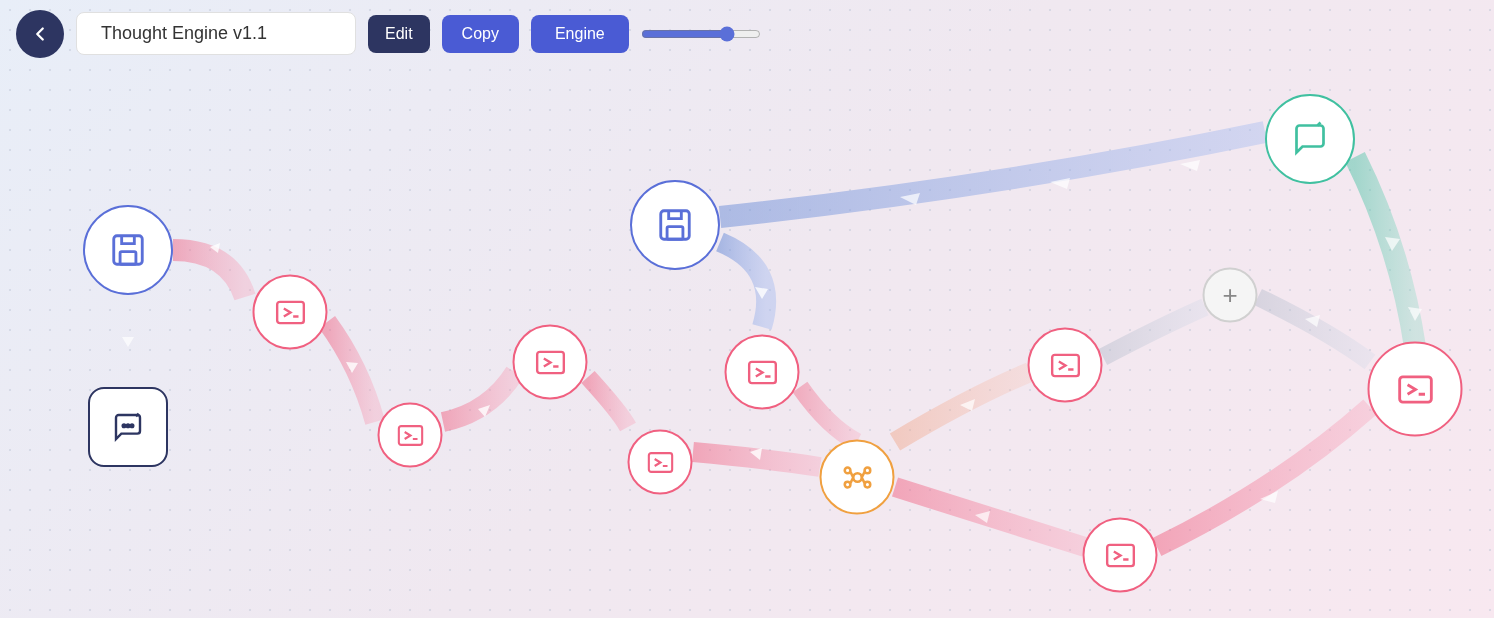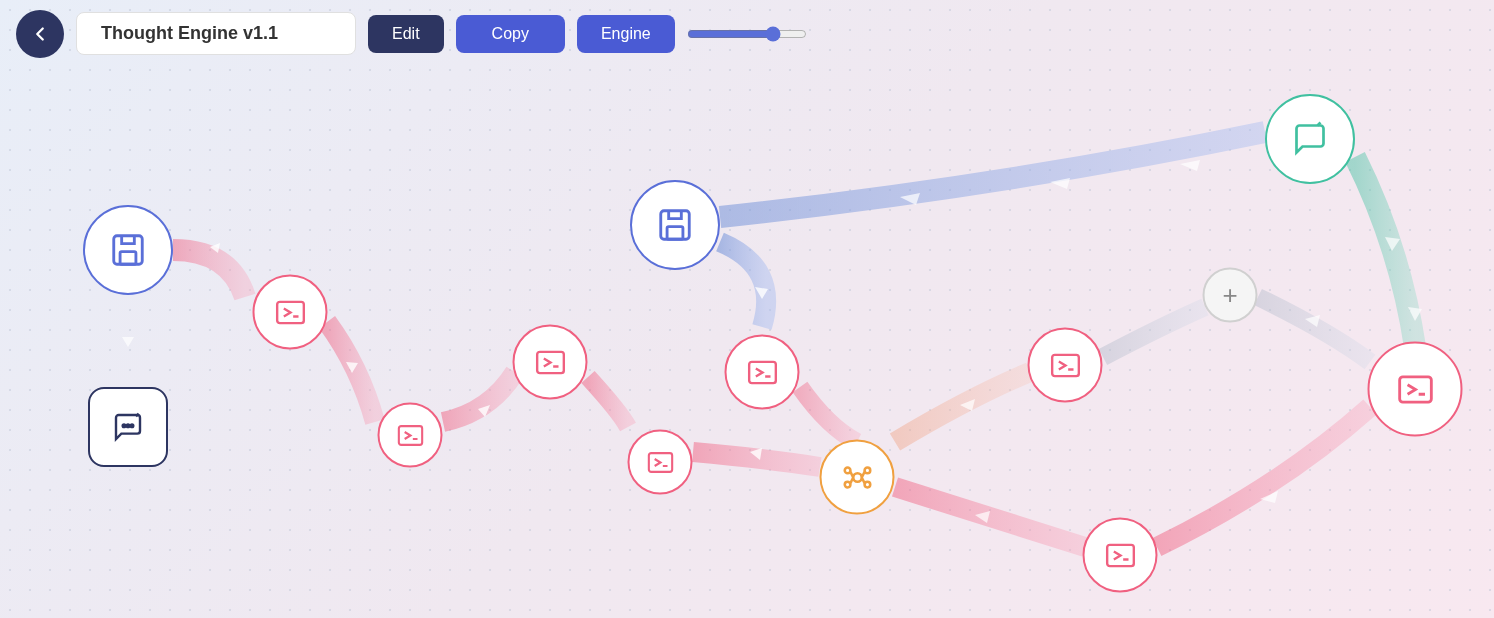--- a/index.html
+++ b/index.html
@@ -47,42 +47,42 @@
       font-size: 20px;
       flex-shrink: 0;
     }
 
     .title-box {
       background: white;
       border-radius: 8px;
       padding: 10px 24px;
       font-size: 18px;
       color: #333;
-      font-weight: 700;
+      font-weight: 400;
       min-width: 280px;
       border: 1px solid #e0e0e0;
     }
 
     .btn-edit {
       background: #2d3561;
       color: white;
       border: none;
       border-radius: 8px;
-      padding: 10px 24px;
+      padding: 10px 17px;
       font-size: 16px;
       cursor: pointer;
       font-weight: 500;
     }
 
     .btn-copy {
       background: #4a5bd4;
       color: white;
       border: none;
       border-radius: 8px;
-      padding: 10px 36px;
+      padding: 10px 20px;
       font-size: 16px;
       cursor: pointer;
       font-weight: 500;
     }
 
     .btn-paste {
       background: #4a5bd4;
       color: white;
       border: none;
       border-radius: 8px;

